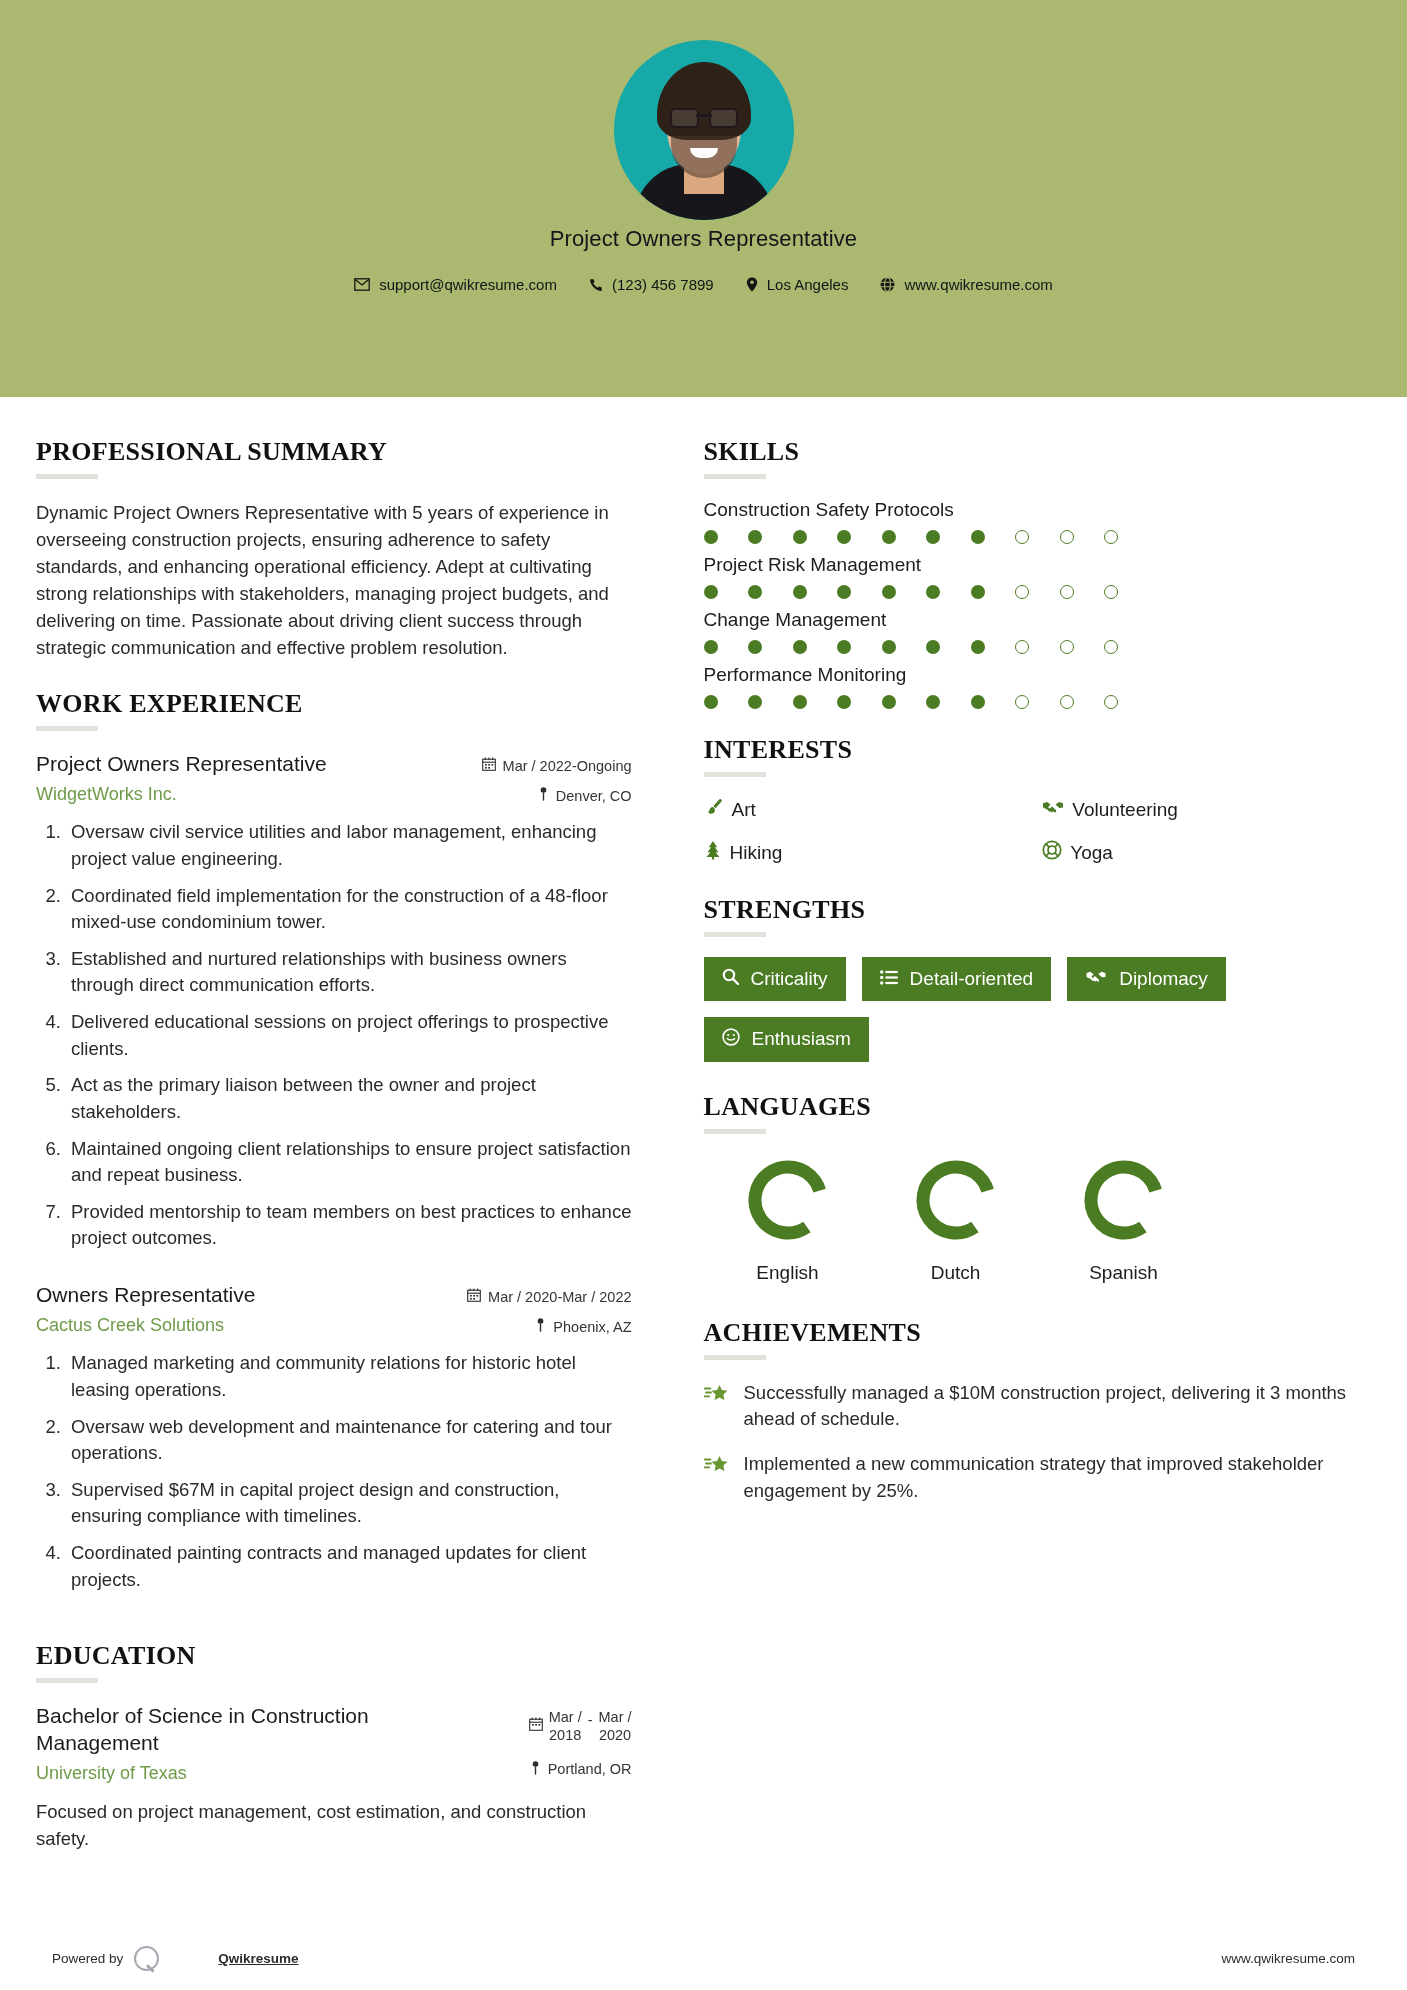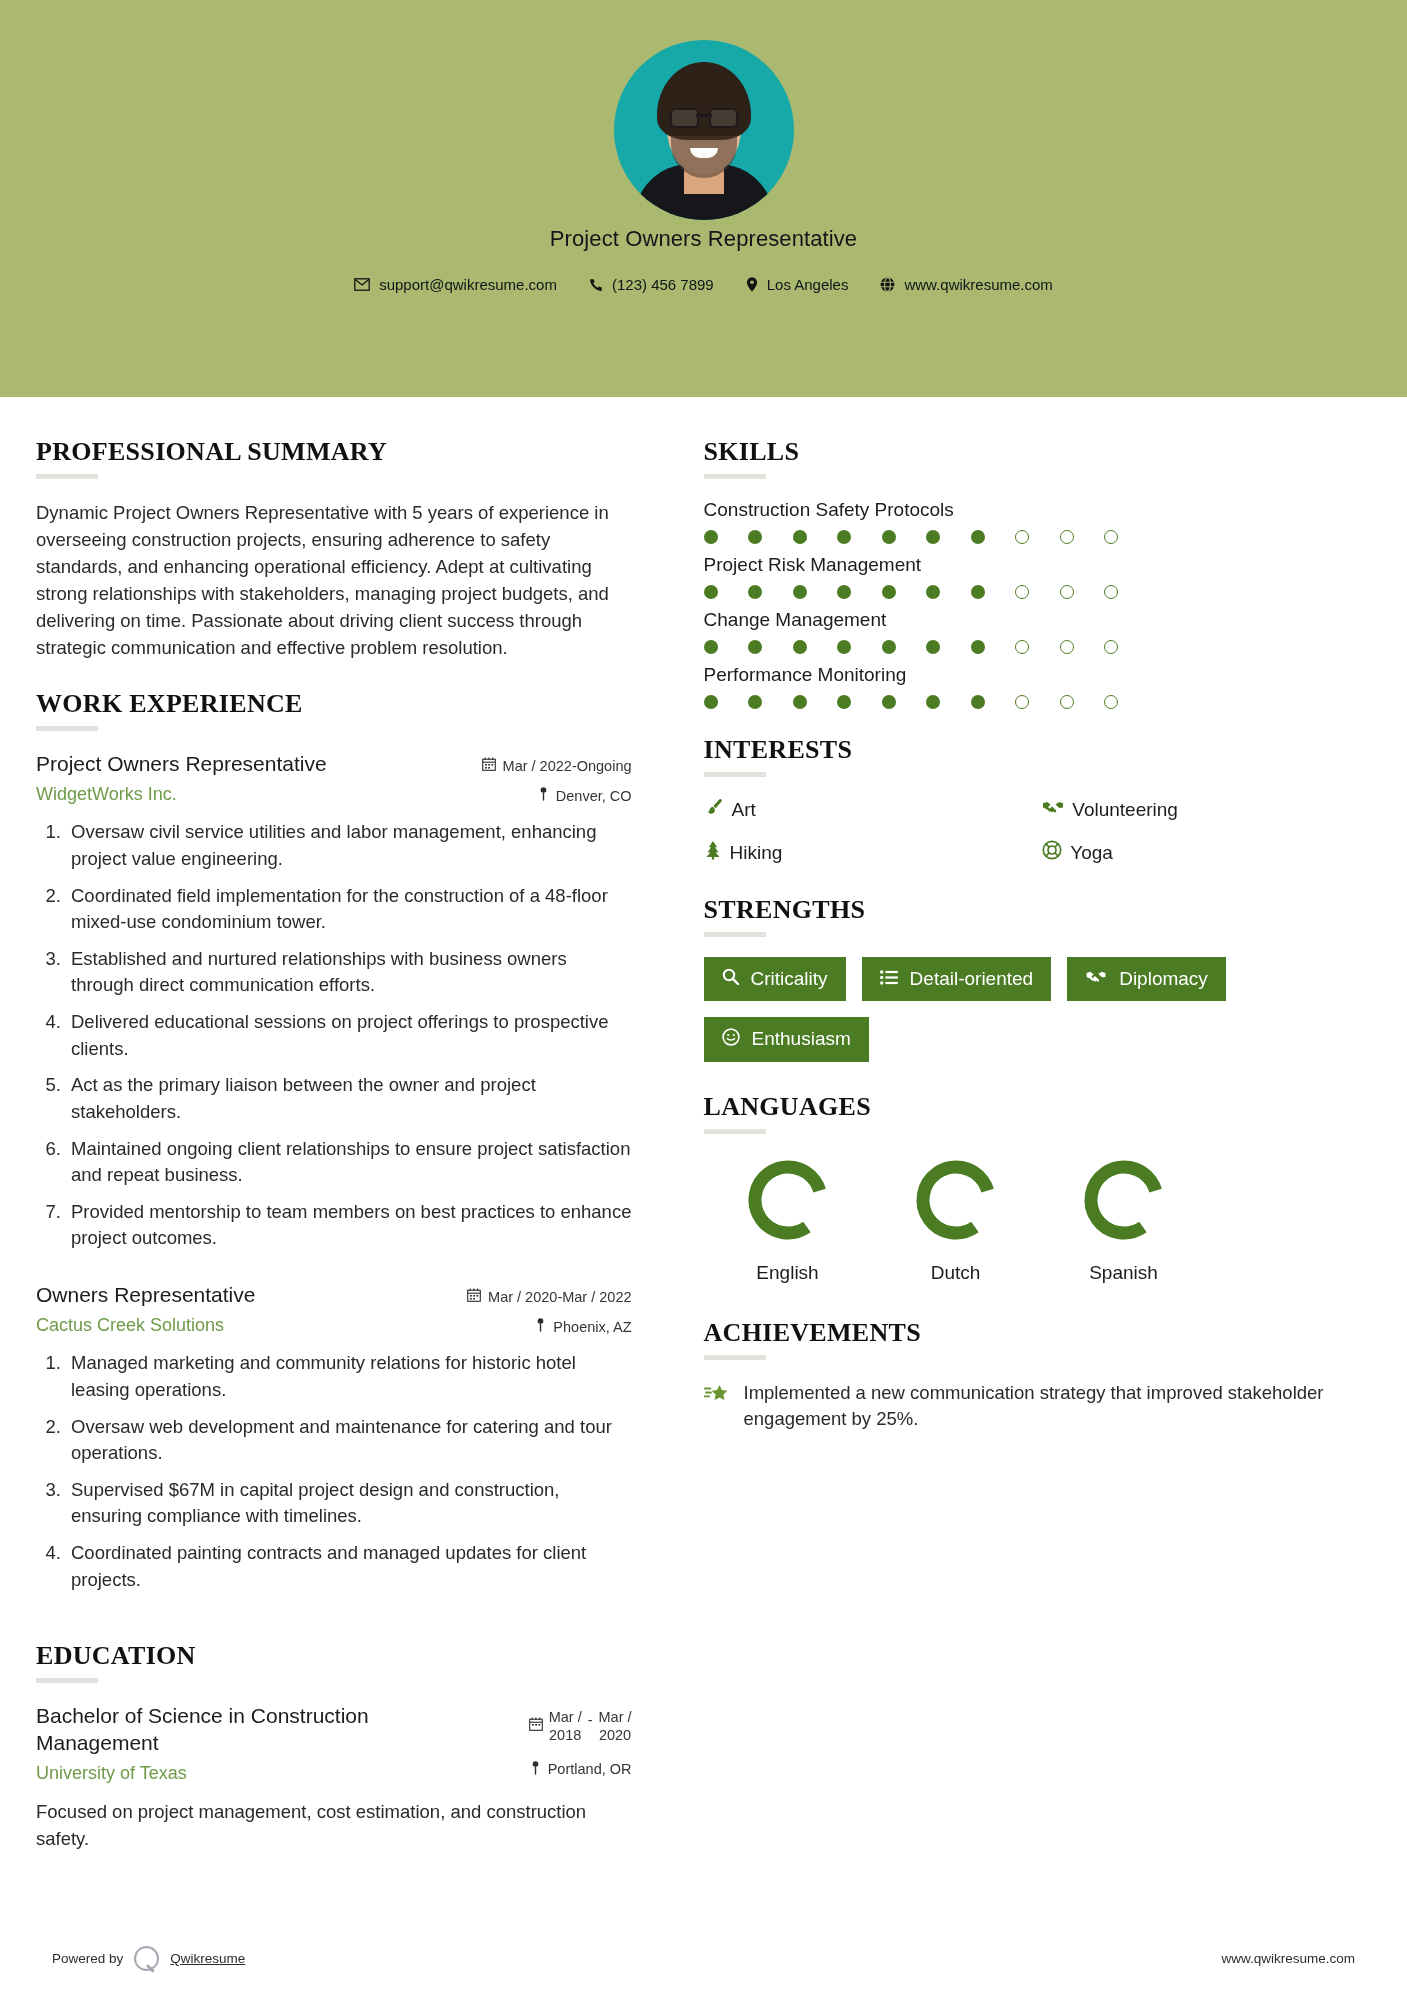--- a/index.html
+++ b/index.html
@@ -306,21 +306,21 @@
     position: absolute;
     left: 0; right: 0; bottom: 19px;
     padding: 0 52px;
     display: flex;
     justify-content: space-between;
     align-items: center;
     font-size: 13.5px;
     color: #2c2c2c;
   }
   .footer-left { display: flex; align-items: center; gap: 11px; }
-  .footer-brand { text-decoration: underline; font-weight: normal; }
+  .footer-brand { text-decoration: underline; font-weight: bold; margin-left: 48px; }
   .q-logo {
     width: 25px; height: 25px;
     border: 2.5px solid #a7a7b2;
     border-radius: 50%;
     position: relative;
   }
   .q-logo:after {
     content: "";
     position: absolute;
     right: 2px; bottom: 0px;
@@ -719,20 +719,29 @@
       <div style="margin-top:34px;">
         <div class="sec-title">ACHIEVEMENTS</div>
         <div class="sec-rule"></div>
         <div class="ach">
           <span style="flex:none;margin-top:3px;">
             <svg width="26" height="22" viewBox="0 0 26 22">
                 <path d="M15.5 2 L17.9 7 L23.4 7.8 L19.4 11.6 L20.4 17 L15.5 14.4 L10.6 17 L11.6 11.6 L7.6 7.8 L13.1 7 Z" fill="#6a9632"></path>
                 <path d="M0.8 5.5 H6.4 M2 9.5 H7 M0.2 13.4 H5.2" stroke="#6a9632" stroke-width="1.8" stroke-linecap="round"></path>
               </svg>
           </span>
+          <span class="ach-text">Successfully managed a $10M construction project, delivering it 3 months ahead of schedule.</span>
+        </div>
+        <div class="ach">
+          <span style="flex:none;margin-top:3px;">
+            <svg width="26" height="22" viewBox="0 0 26 22">
+                <path d="M15.5 2 L17.9 7 L23.4 7.8 L19.4 11.6 L20.4 17 L15.5 14.4 L10.6 17 L11.6 11.6 L7.6 7.8 L13.1 7 Z" fill="#6a9632"></path>
+                <path d="M0.8 5.5 H6.4 M2 9.5 H7 M0.2 13.4 H5.2" stroke="#6a9632" stroke-width="1.8" stroke-linecap="round"></path>
+              </svg>
+          </span>
           <span class="ach-text">Implemented a new communication strategy that improved stakeholder engagement by 25%.</span>
         </div>
       </div>
 
     </div>
   </div>
 
   <div class="footer">
     <div class="footer-left">
       <span>Powered by</span>

